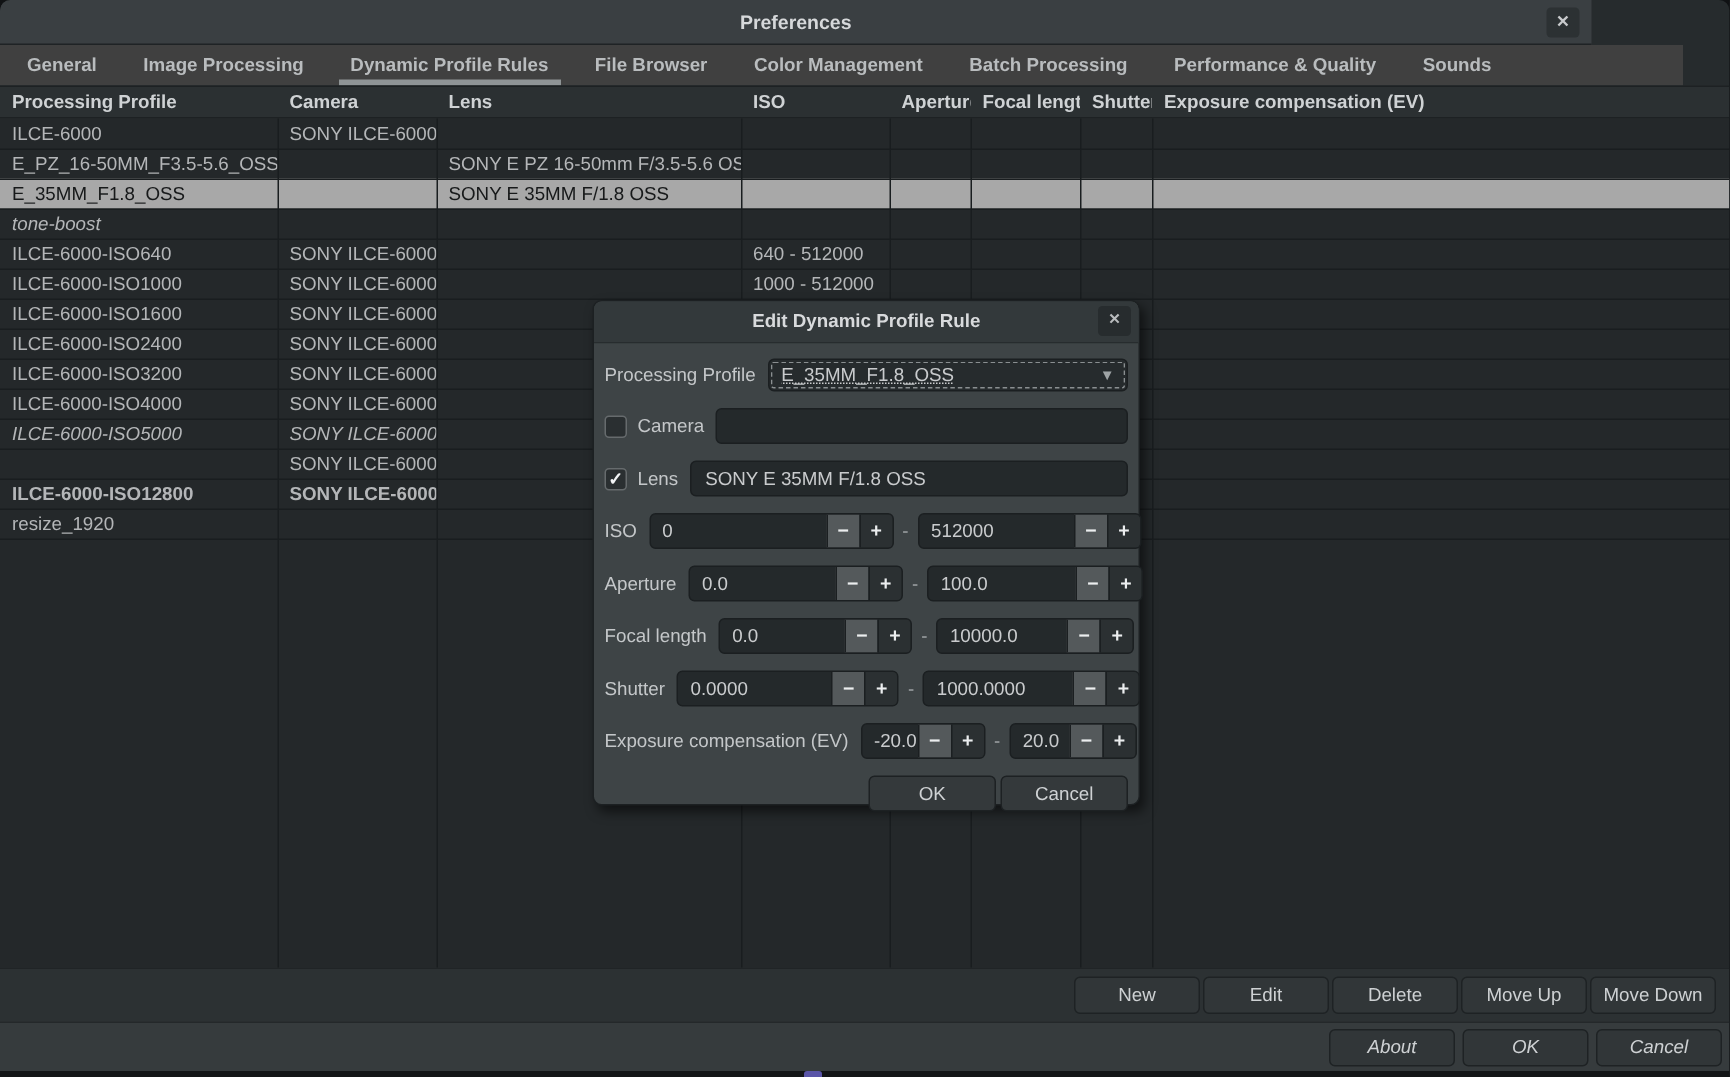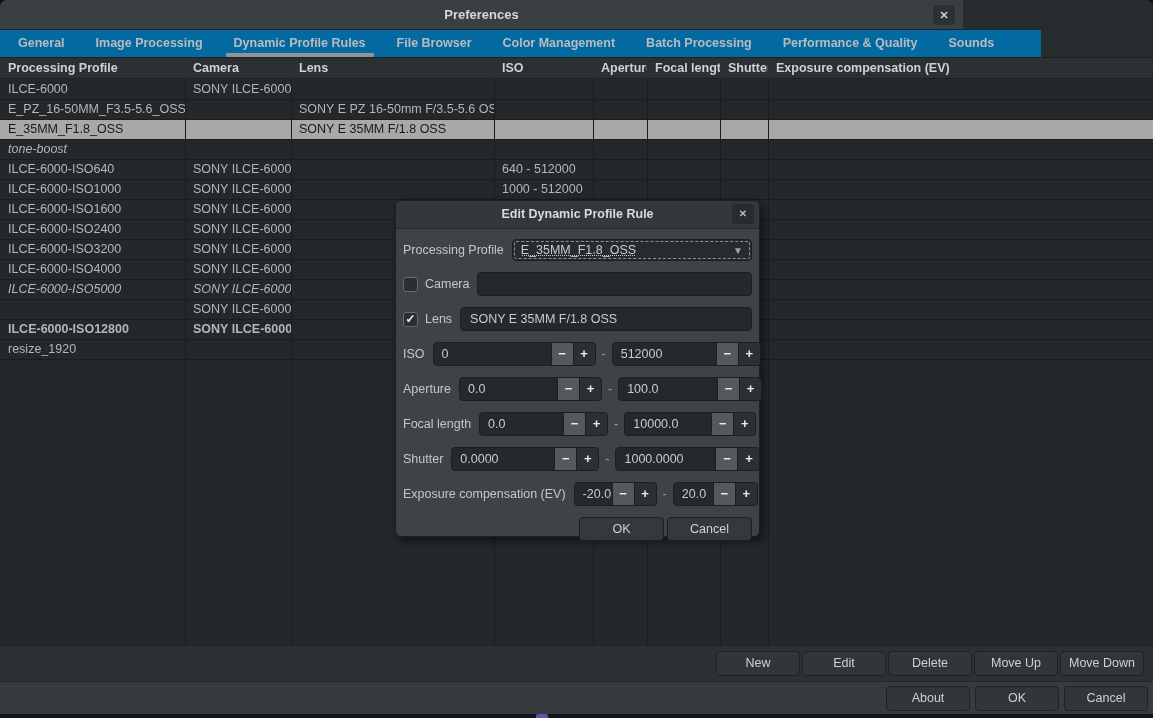--- a/index.html
+++ b/index.html
@@ -1,39 +1,39 @@
 <!DOCTYPE html>
 <html><head>
 <meta charset="utf-8">
 <style>
   html,body{margin:0;padding:0;background:#101214;font-family:"Liberation Sans",sans-serif;}
   #window{position:relative;width:1153px;height:718px;background:#262b2d;overflow:hidden;border-radius:7px 7px 0 0;}
   
-  .titlebar{position:absolute;left:0;top:0;width:963px;height:30px;background:#3a3f42;border-bottom:1px solid #1f2325;box-sizing:border-box;}
+  .titlebar{position:absolute;left:0;top:0;width:1061px;height:30px;background:#3a3f42;border-bottom:1px solid #1f2325;box-sizing:border-box;}
   .titlebar .title{position:absolute;left:0;right:0;top:7px;text-align:center;font-weight:bold;font-size:13px;color:#d6d8da;}
   .win-close{position:absolute;right:8px;top:5px;width:22px;height:20px;background:#2c3133;border-radius:3px;color:#c9cbcd;font-size:11px;font-weight:bold;text-align:center;line-height:20px;cursor:pointer;}
   .orange-sliver{position:absolute;left:0;top:30px;width:2px;height:26px;background:#b96a30;}
   
-  .tabbar{position:absolute;left:0;top:30px;width:1041px;height:27px;background:#0369a1;display:flex;align-items:center;padding-left:18px;box-sizing:border-box;}
+  .tabbar{position:absolute;left:0;top:30px;width:1122px;height:27px;background:#404040;display:flex;align-items:center;padding-left:18px;box-sizing:border-box;}
   .tab{position:relative;font-weight:bold;font-size:12.5px;color:#b9bcbe;margin-right:31px;height:27px;line-height:27px;cursor:pointer;white-space:nowrap;}
   .tab.active::after{content:"";position:absolute;left:-8px;right:-8px;bottom:0;height:4px;background:#8f9496;}
   
   .thead{position:absolute;left:0;top:57px;width:1153px;height:22px;background:#2b3032;border-top:1px solid #1d2123;border-bottom:1px solid #1d2123;box-sizing:border-box;}
   .thead .hcell{position:absolute;top:0;height:22px;line-height:21px;font-weight:bold;font-size:12.5px;color:#cfd2d4;padding-left:8px;box-sizing:border-box;white-space:nowrap;overflow:hidden;}
   
   .tbody{position:absolute;left:0;top:79px;width:1153px;height:566px;background:#24282a;}
   .vline{position:absolute;top:0;bottom:0;width:1px;background:#191d1f;z-index:3;}
   .hline{position:absolute;left:0;right:0;height:1px;background:#191d1f;z-index:3;}
   .trow{position:absolute;left:0;width:1153px;height:20px;z-index:1;}
   .trow .cell{position:absolute;top:0;height:20px;line-height:20px;font-size:12.5px;color:#b4b6b8;padding-left:8px;box-sizing:border-box;white-space:nowrap;overflow:hidden;}
   .trow.selected{background:#a8a8a8;}
   .trow.selected .cell{color:#17191a;}
   
   .actionsbar{position:absolute;left:0;top:645px;width:1153px;height:36px;background:#2c3133;border-top:1px solid #202426;box-sizing:border-box;display:flex;justify-content:flex-end;align-items:center;padding-right:9px;gap:2px;}
-  .footerbar{position:absolute;left:0;top:681px;width:1153px;height:33px;background:#363b3d;border-top:1px solid #24282a;box-sizing:border-box;display:flex;justify-content:flex-end;align-items:center;padding-right:5px;gap:5px;}
+  .footerbar{position:absolute;left:0;top:681px;width:1153px;height:33px;background:#363b3d;border-top:1px solid #24282a;box-sizing:border-box;display:flex;justify-content:flex-end;align-items:center;padding-right:5px;gap:5px;font-style:italic;}
   .btn{width:84px;height:25px;background:#31363 8;background:#313638;border:1px solid #1e2224;border-radius:4px;color:#ced1d3;font-size:12.5px;text-align:center;line-height:23px;box-sizing:border-box;cursor:pointer;}
   .bottomstrip{position:absolute;left:0;top:714px;width:1153px;height:4px;background:#131517;}
   .taskbar-blip{position:absolute;left:536px;top:714px;width:12px;height:4px;background:#5a55a8;border-radius:2px 2px 0 0;}
   
   .dialog{position:absolute;left:395px;top:200px;width:365px;height:337px;background:#3e4446;border:1px solid #1c2022;border-radius:6px;box-shadow:3px 4px 8px rgba(0,0,0,.55);z-index:10;box-sizing:border-box;}
   .dialog-titlebar{position:relative;height:27px;background:#33393b;border-bottom:1px solid #272c2e;border-radius:5px 5px 0 0;}
   .dialog-title{position:absolute;left:0;right:0;top:6px;text-align:center;font-weight:bold;font-size:12.5px;color:#d8dadc;}
   .dialog-close{position:absolute;right:5px;top:3px;width:22px;height:20px;background:#272c2e;border-radius:3px;color:#b9bcbe;font-size:10px;font-weight:bold;text-align:center;line-height:20px;cursor:pointer;}
   .dialog-body{padding:10px 7px 0 7px;}
   .drow{display:flex;align-items:center;margin-bottom:11px;}

